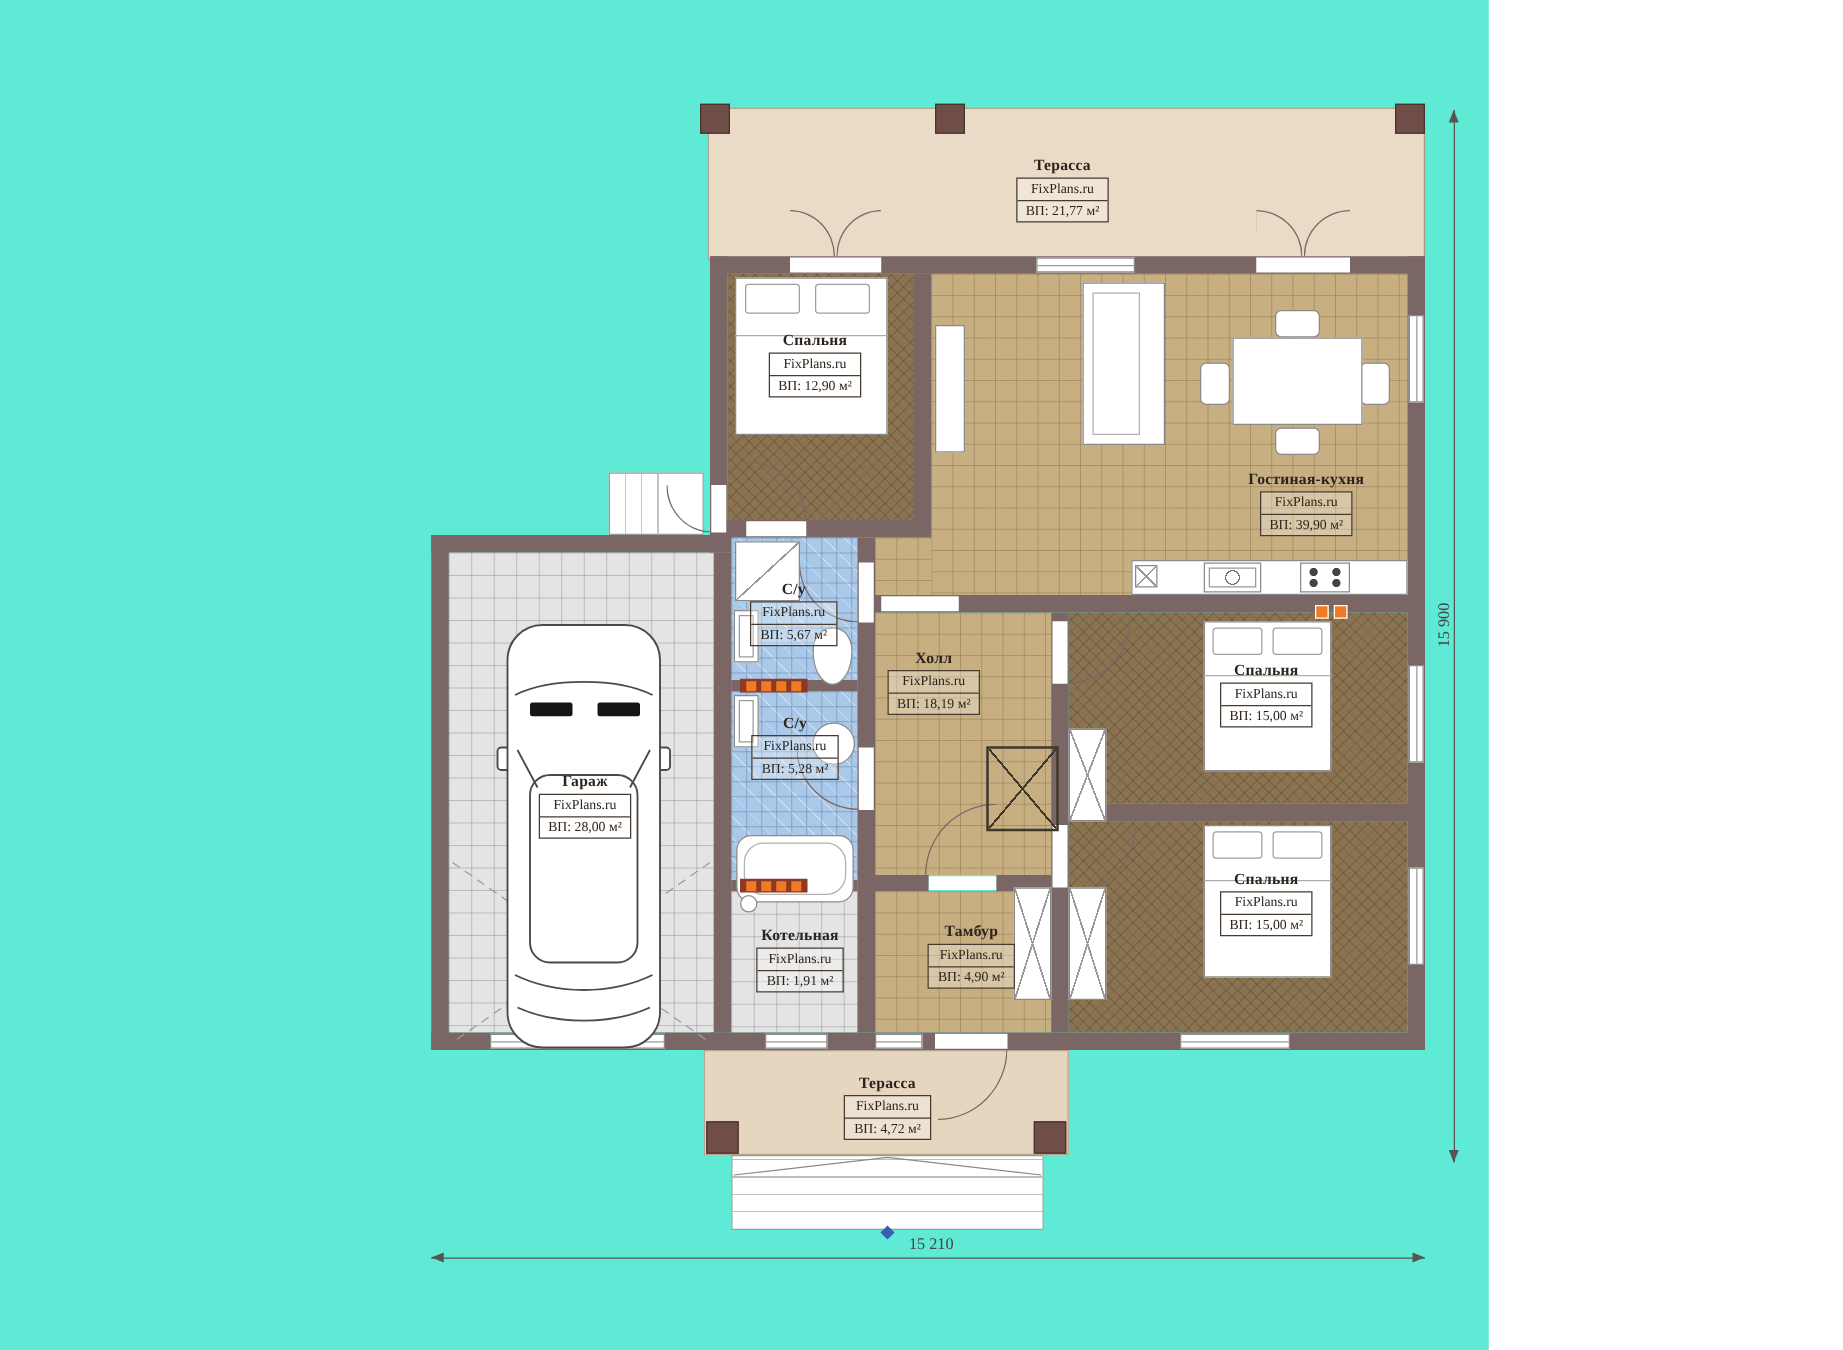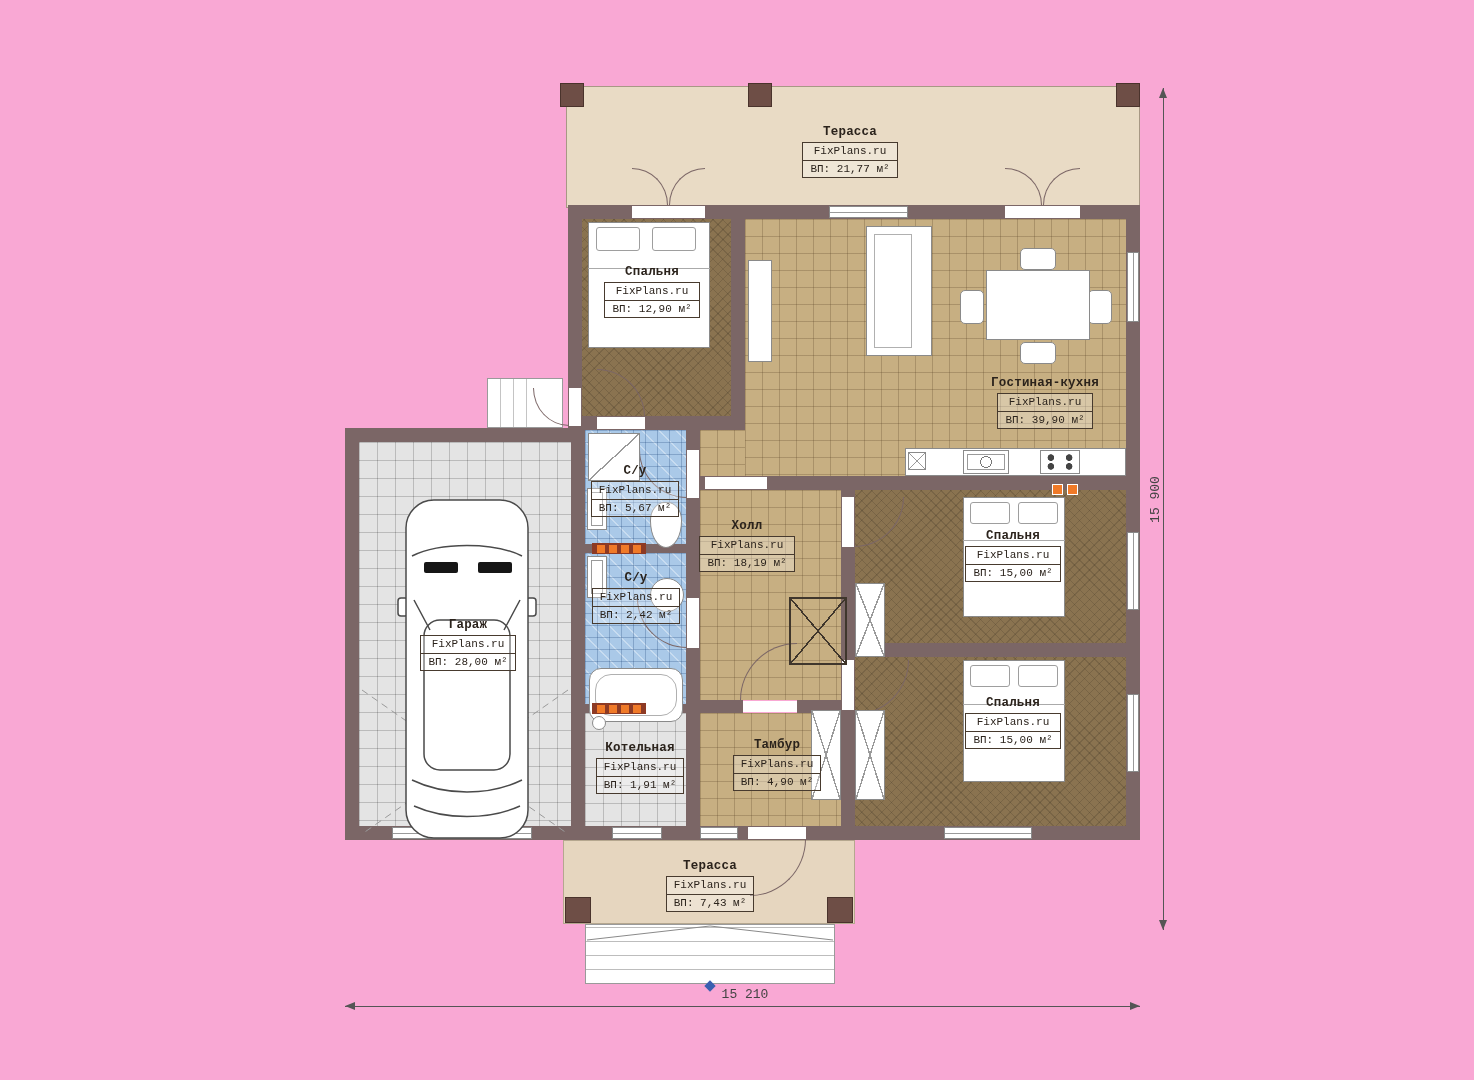--- a/index.html
+++ b/index.html
@@ -1,17 +1,17 @@
 <!DOCTYPE html>
 <html><head>
 <meta charset="utf-8">
 <style>
   html,body{margin:0;padding:0;background:#fff;}
-  #plan{position:relative;width:1474px;height:1080px;background:#f9a8d4;overflow:hidden;
-        font-family:Liberation Mono, monospace;}
+  #plan{position:relative;width:1191px;height:1080px;background:#5eead4;overflow:hidden;
+        font-family:Liberation Serif, serif;}
   .abs{position:absolute;}
   .wall{position:absolute;background:#7b6666;}
   .pillar{position:absolute;background:#6e4e46;border:1px solid #4a332c;box-sizing:border-box;}
   
   .floor-terrace{background:#e9dbc5;border:1px solid #a79884;box-sizing:border-box;}
   .floor-porch{background:#e6d6bf;border:1px solid #b5a78f;box-sizing:border-box;}
   .floor-tan{background-color:#c7af82;
     background-image:linear-gradient(rgba(90,70,40,.28) 1px,transparent 1px),
                      linear-gradient(90deg,rgba(90,70,40,.28) 1px,transparent 1px);
     background-size:17px 17px;}
@@ -271,21 +271,21 @@
     <div class="rname">С/у</div>
     <div class="lblbox">
       <div class="wm">FixPlans.ru</div>
       <div class="ar">ВП: 5,67 м²</div>
     </div>
   </div>
   <div class="room-label" style="left:581px;top:570px;width:110px">
     <div class="rname">С/у</div>
     <div class="lblbox">
       <div class="wm">FixPlans.ru</div>
-      <div class="ar">ВП: 2,42 м²</div>
+      <div class="ar">ВП: 5,28 м²</div>
     </div>
   </div>
   <div class="room-label" style="left:692px;top:518px;width:110px">
     <div class="rname">Холл</div>
     <div class="lblbox">
       <div class="wm">FixPlans.ru</div>
       <div class="ar">ВП: 18,19 м²</div>
     </div>
   </div>
   <div class="room-label" style="left:958px;top:528px;width:110px">
@@ -320,21 +320,21 @@
     <div class="rname">Тамбур</div>
     <div class="lblbox">
       <div class="wm">FixPlans.ru</div>
       <div class="ar">ВП: 4,90 м²</div>
     </div>
   </div>
   <div class="room-label" style="left:655px;top:858px;width:110px">
     <div class="rname">Терасса</div>
     <div class="lblbox">
       <div class="wm">FixPlans.ru</div>
-      <div class="ar">ВП: 7,43 м²</div>
+      <div class="ar">ВП: 4,72 м²</div>
     </div>
   </div>
 
   <div class="dim-line-h" style="left:345px;top:1006px;width:795px"></div>
   <div class="arrL" style="left:345px;top:1002px"></div>
   <div class="arrR" style="left:1130px;top:1002px"></div>
   <div class="dim-text" style="left:695px;top:987px;width:100px">15 210</div>
 
   <div class="dim-line-v" style="left:1163px;top:88px;height:842px"></div>
   <div class="arrU" style="left:1159px;top:88px"></div>

